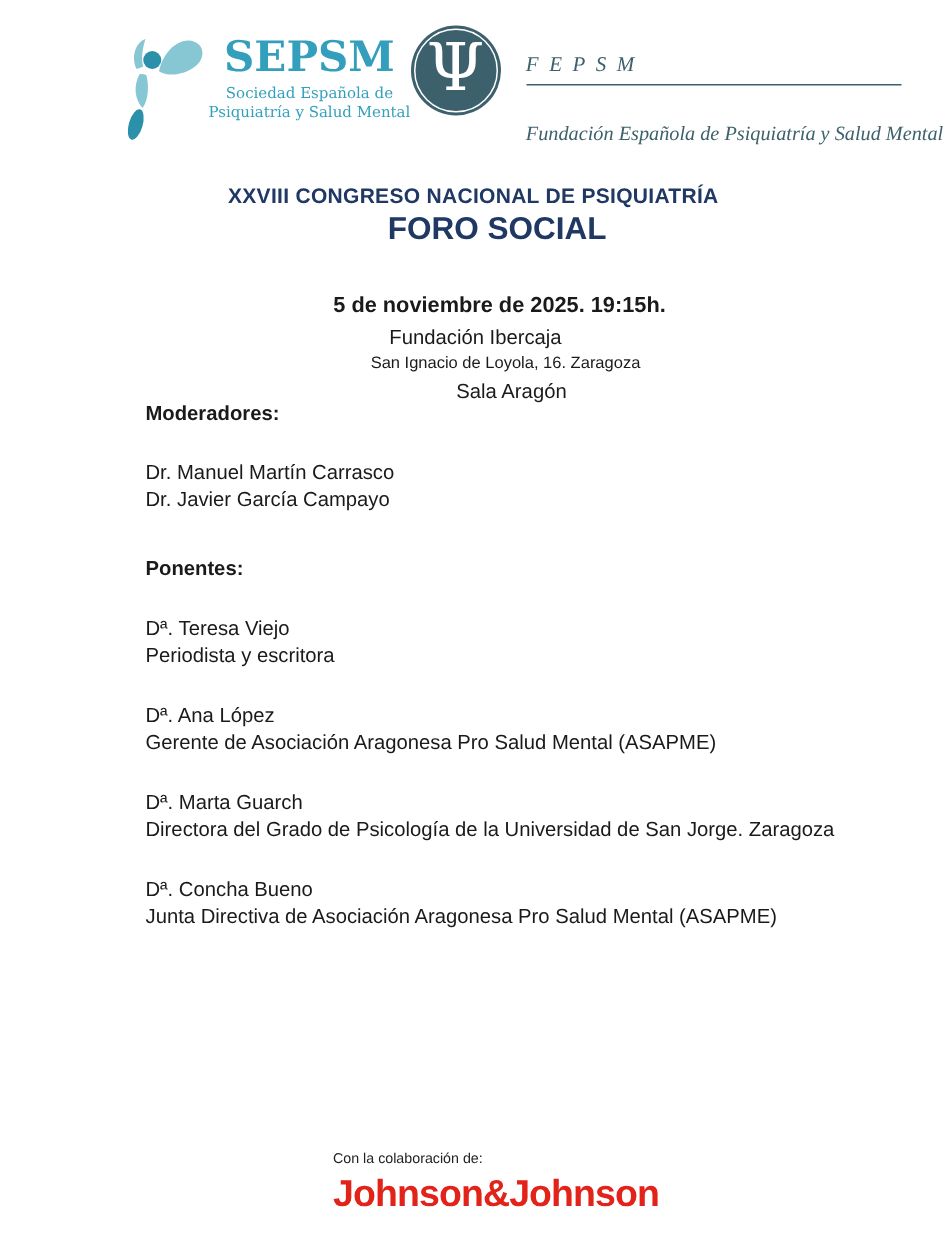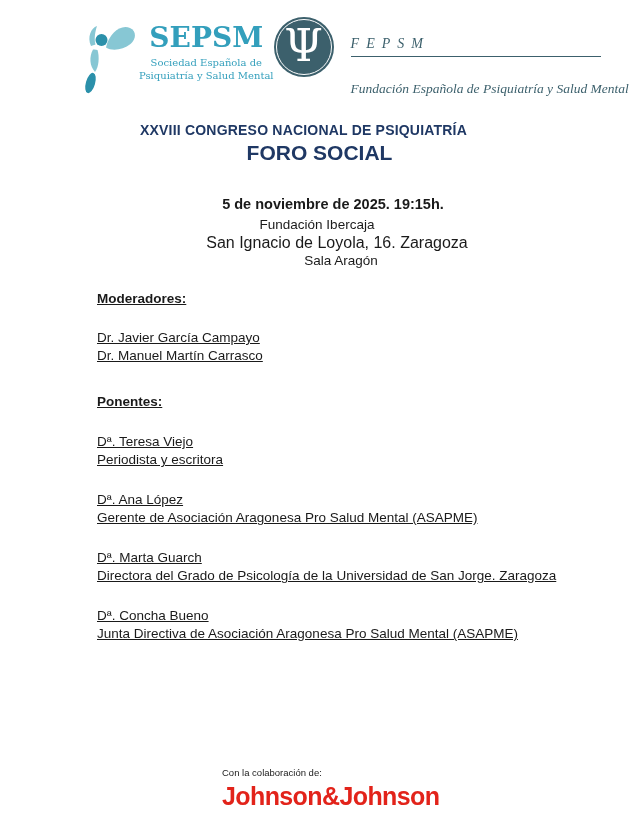--- a/index.html
+++ b/index.html
@@ -32,35 +32,35 @@
                line-height:1; margin-top:-3px; }
   .fepsm-text { margin-left:17px; margin-top:22px; }
   .fepsm-acronym { font-family:"Liberation Serif", serif; font-style:italic;
                    font-size:14px; letter-spacing:7px; color:var(--slate);
                    padding-bottom:4px; }
   .fepsm-rule { border-bottom:1px solid var(--slate); width:250px; }
   .fepsm-name { font-family:"Liberation Serif", serif; font-style:italic;
                 font-size:13.5px; color:var(--slate); margin-top:24px; white-space:nowrap; }
 
   
-  .title-block { position:absolute; top:122px; left:0; width:607px;
+  .title-block { position:absolute; top:122px; left:12px; width:607px;
                  text-align:center; color:var(--navy); }
   .congress-title { font-size:14px; font-weight:bold; letter-spacing:0.2px; }
   .forum-title { font-size:21px; font-weight:bold; margin-top:3px;margin-left:32px; }
 
   
   .event-block { position:absolute; top:194px; left:0; width:634px; text-align:center; }
   .event-datetime { font-size:14.5px; font-weight:bold; line-height:20px;padding-left:32px; }
   .event-venue { font-size:13.5px; line-height:19px; margin-top:1px; }
-  .event-address { font-size:16px; line-height:17px;padding-left:40px; }
+  .event-address { font-size:11px; line-height:17px;padding-left:40px; }
   .event-room { font-size:13.5px; line-height:19px;padding-left:48px; }
 
   
-  .body-block { position:absolute; top:290px; left:97px;
-                font-size:13.5px; line-height:18px;text-decoration:underline; }
+  .body-block { position:absolute; top:267px; left:97px;
+                font-size:13.5px; line-height:18px; }
   .section-label { font-weight:bold; }
   .moderator-names { margin-top:21px; }
   .ponentes-label { margin-top:28px; }
   .speaker { margin-top:22px; }
 
   .closing-block { position:absolute; top:672px; left:83px;
                    font-size:13.5px; line-height:18px; }
 
   
   .collab-block { position:absolute; top:767px; left:222px; }
@@ -114,22 +114,22 @@
     <div class="event-venue">Fundación Ibercaja</div>
     <div class="event-address">San Ignacio de Loyola, 16. Zaragoza</div>
     <div class="event-room">Sala Aragón</div>
   </section>
 
   <section class="body-block">
 
     <div class="section-label">Moderadores:</div>
 
     <div class="moderator-names">
+      <div>Dr. Manuel Martín Carrasco</div>
       <div>Dr. Javier García Campayo</div>
-      <div>Dr. Manuel Martín Carrasco</div>
     </div>
 
     <div class="section-label ponentes-label">Ponentes:</div>
 
     <div class="speaker">
       <div>Dª. Teresa Viejo</div>
       <div>Periodista y escritora</div>
     </div>
     <div class="speaker">
       <div>Dª. Ana López</div>

